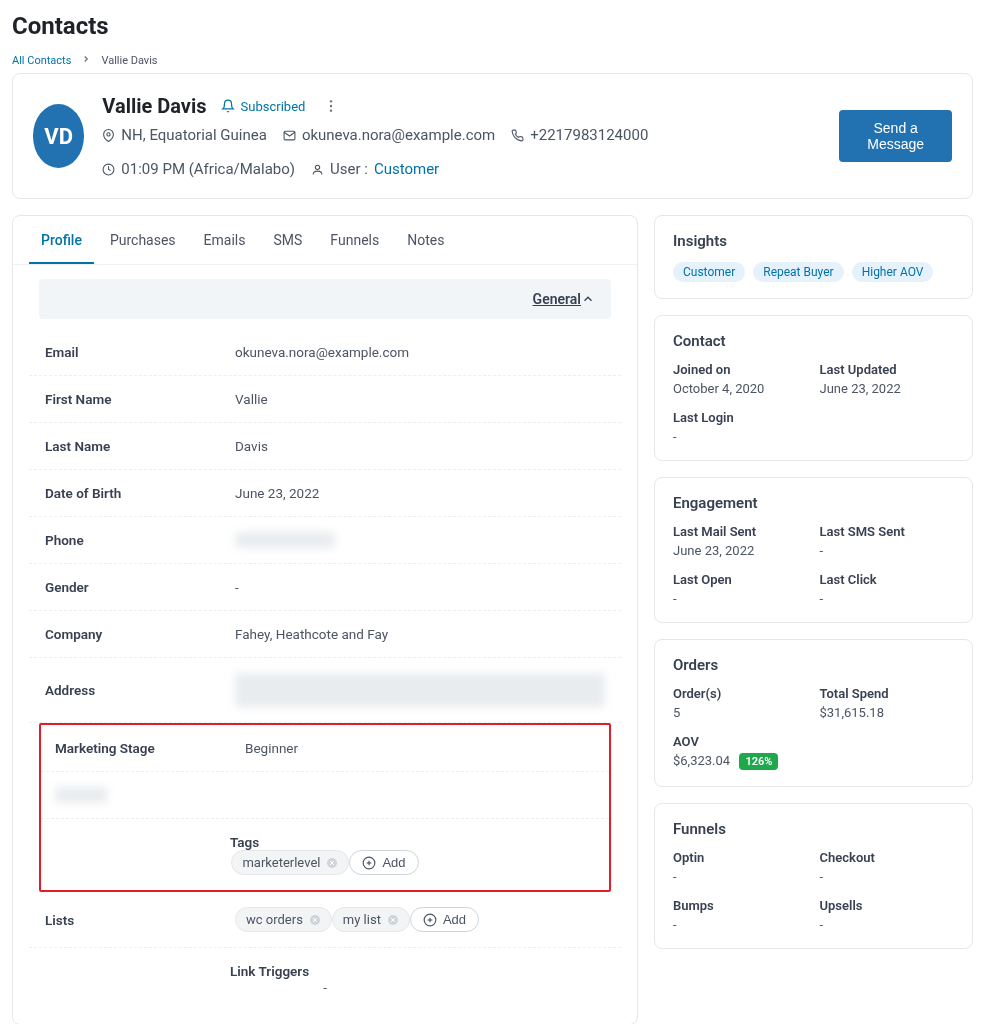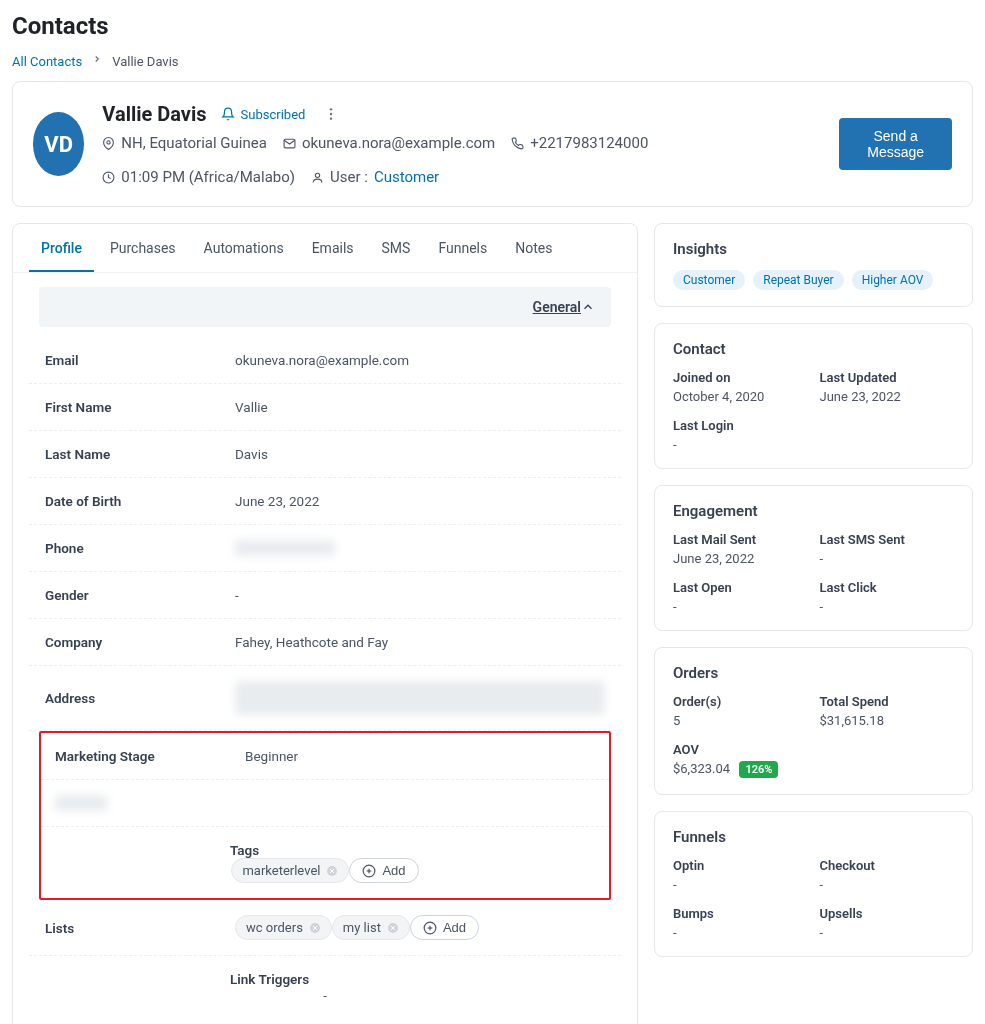--- a/index.html
+++ b/index.html
@@ -5,21 +5,21 @@
   * { box-sizing: border-box; margin: 0; padding: 0; }
   body {
     font-family: -apple-system, BlinkMacSystemFont, "Segoe UI", Roboto, Helvetica, Arial, sans-serif;
     background: #ffffff;
     color: #1f2329;
     width: 985px;
     padding: 12px;
     font-size: 14px;
   }
   h1.page-title { font-size: 24px; font-weight: 700; margin-bottom: 14px; }
-  .breadcrumbs { display: flex; align-items: flex-start; gap: 10px; font-size: 13px; margin-bottom: 12px; }
+  .breadcrumbs { display: flex; align-items: flex-start; gap: 10px; font-size: 11px; margin-bottom: 6px; }
   .breadcrumbs a { color: #0073aa; text-decoration: none; }
   .chevron { color: #6b7280; font-size: 12px; }
   .bc-current { color: #4b5563; }
 
   .card {
     border: 1px solid #e5e7eb;
     border-radius: 8px;
     background: #fff;
     padding: 20px;
   }
@@ -214,21 +214,20 @@
   <button class="btn-primary">Send a Message</button>
 </div>
 
 <div class="two-col">
 
   <div class="left-col">
     <div class="tabs-card">
       <div class="tabs">
         <div class="tab active">Profile</div>
         <div class="tab">Purchases</div>
-        <div class="tab">Automations</div>
         <div class="tab">Emails</div>
         <div class="tab">SMS</div>
         <div class="tab">Funnels</div>
         <div class="tab">Notes</div>
       </div>
 
       <div class="section">
         <div class="section-header">
           <span>General</span>
           <span class="icon">

